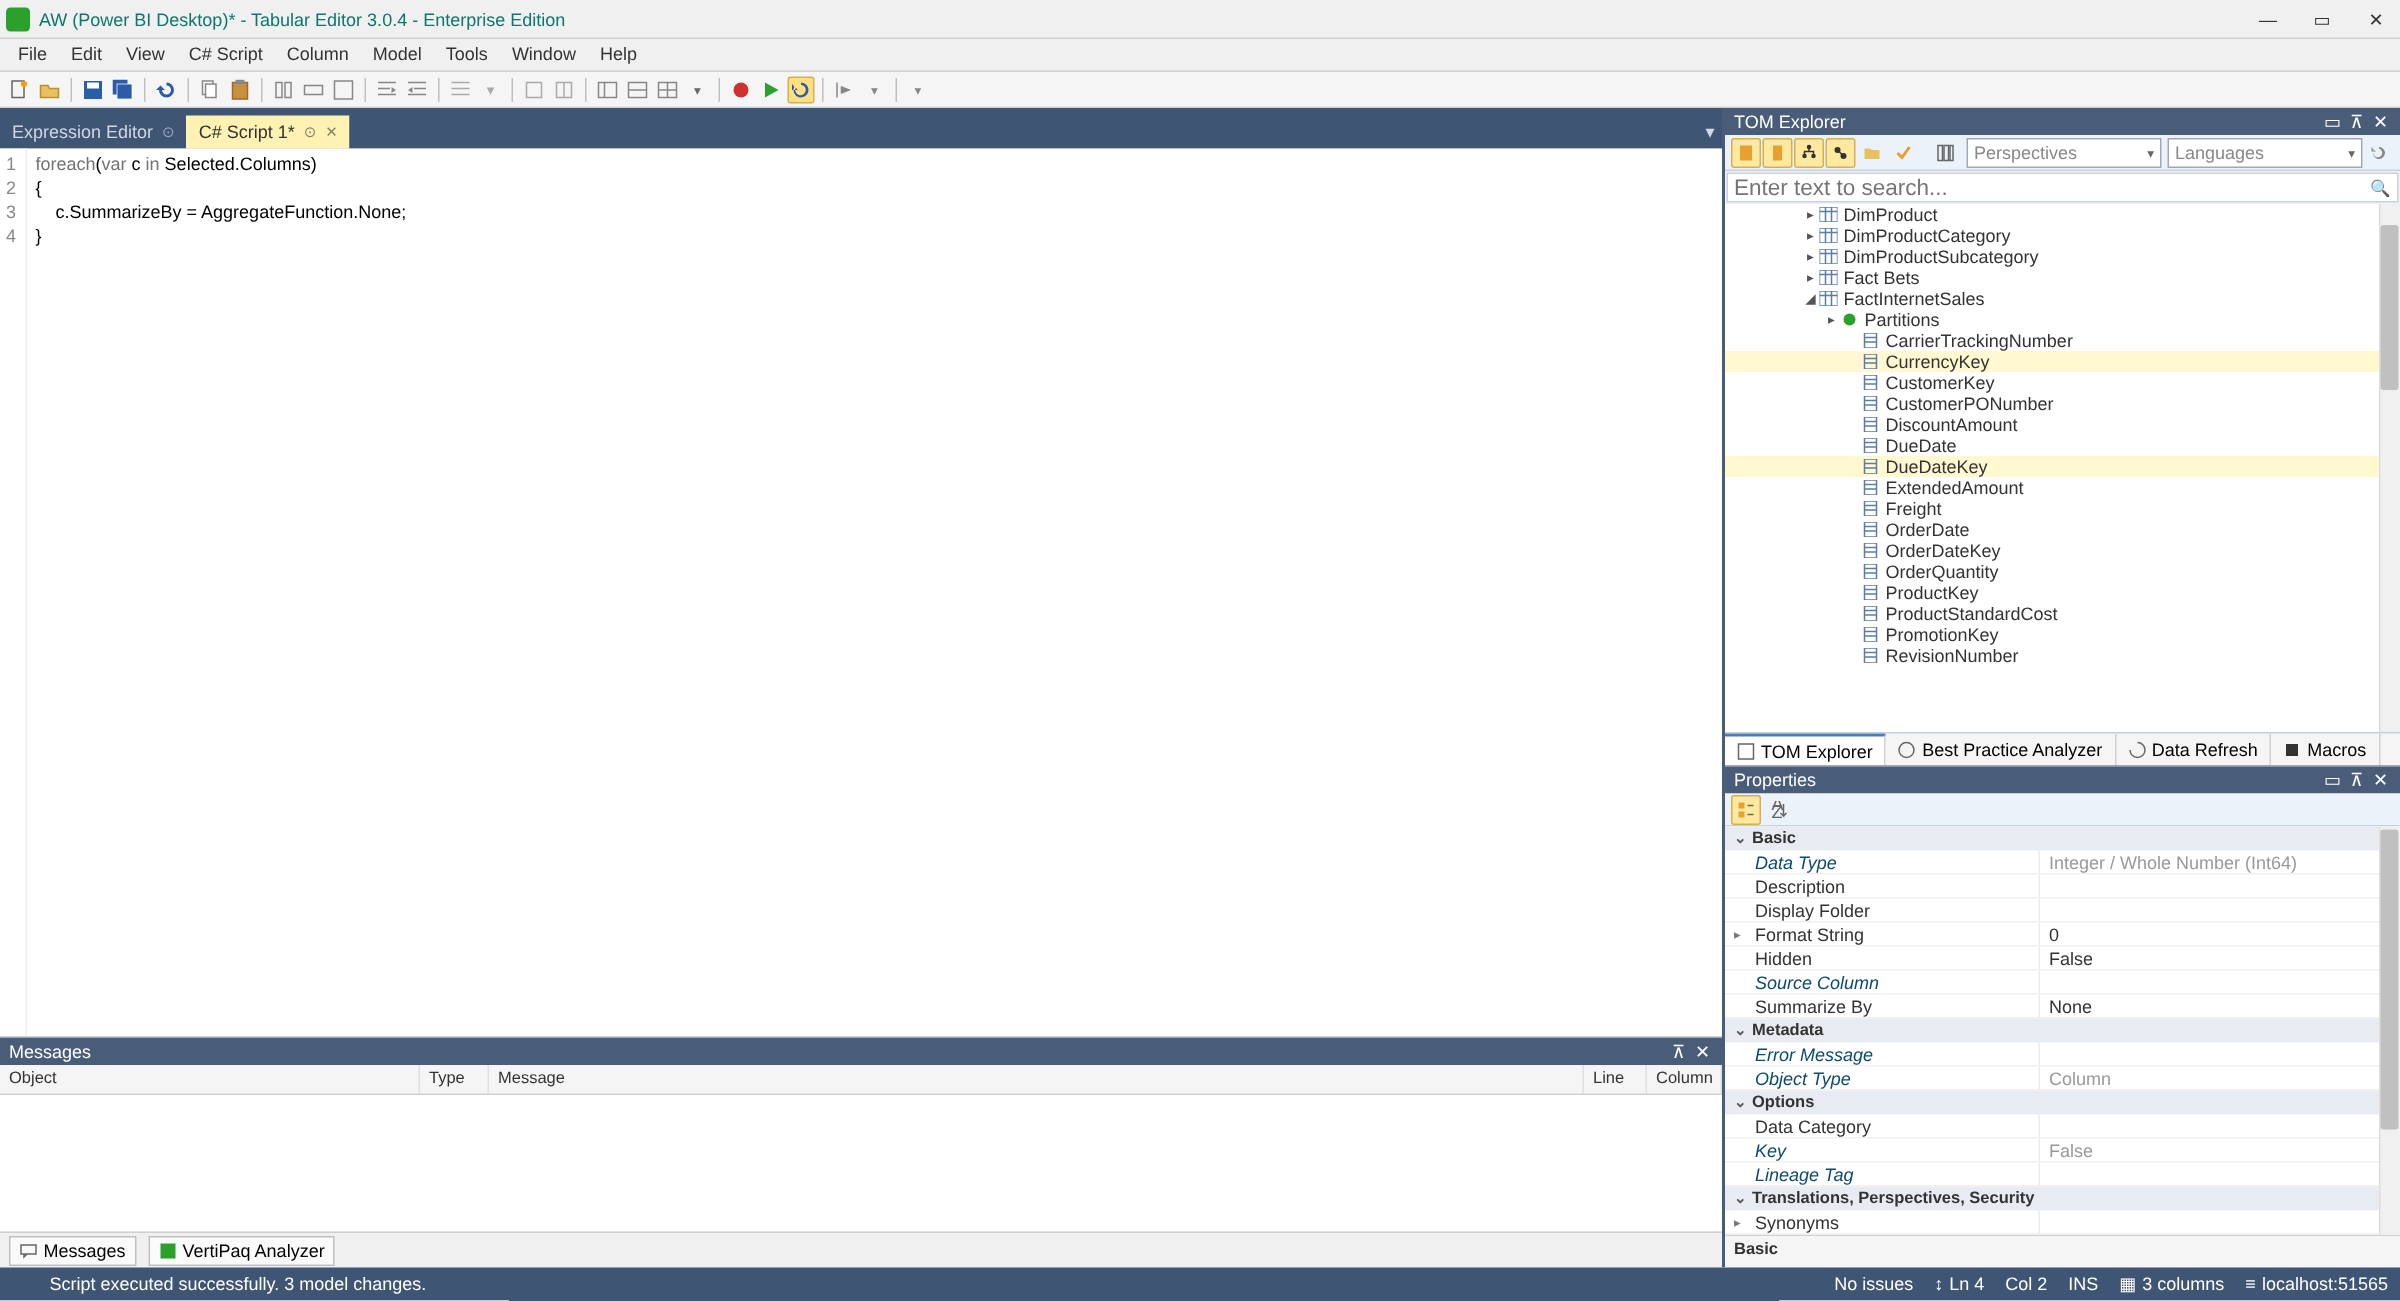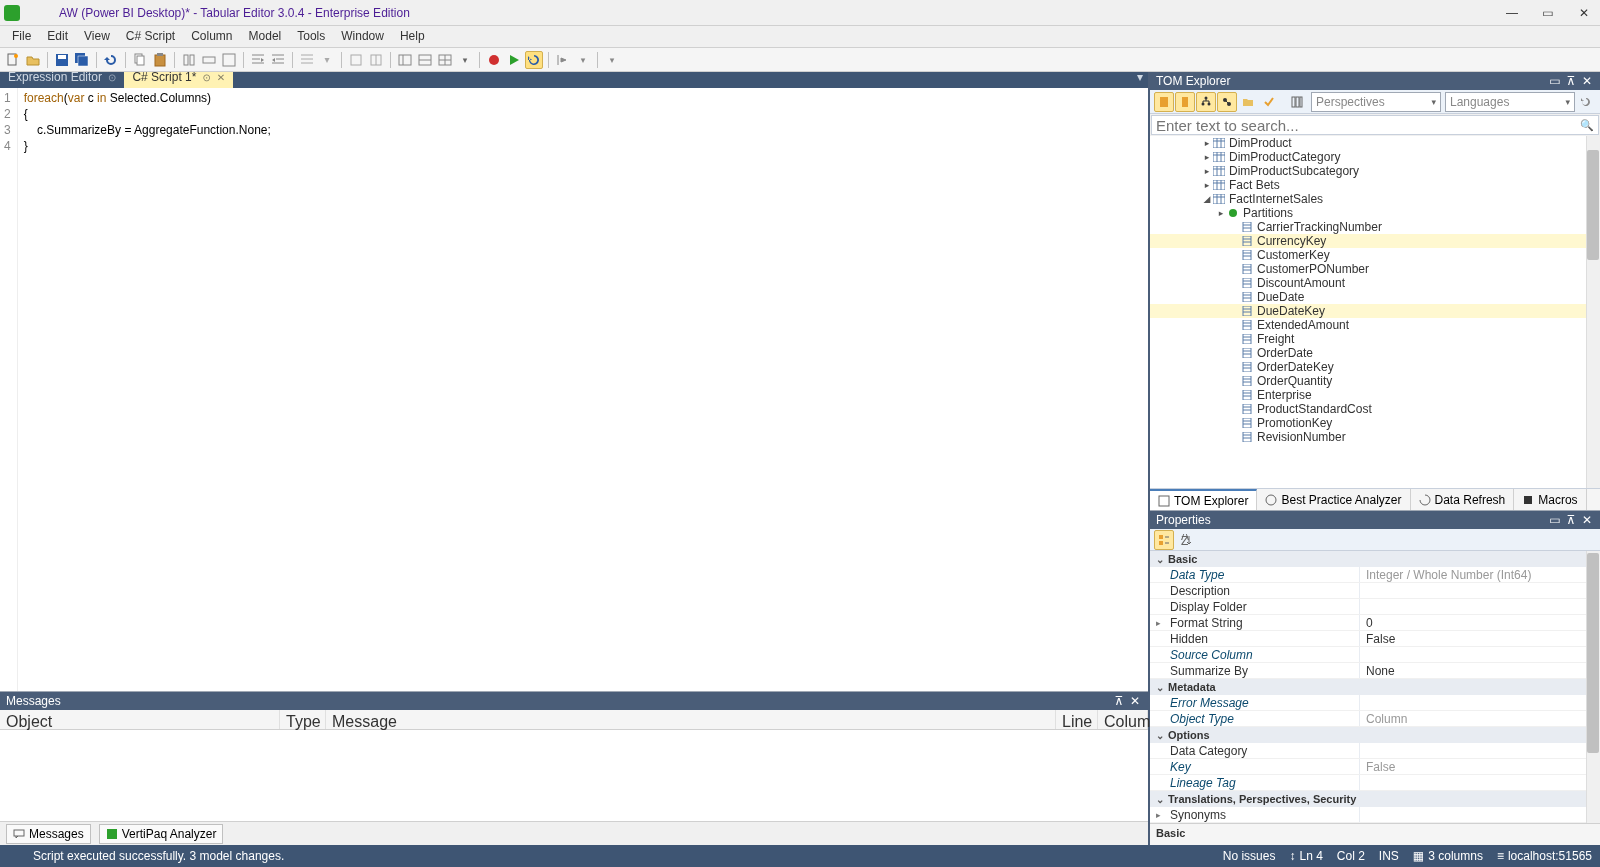--- a/index.html
+++ b/index.html
@@ -1,49 +1,49 @@
 <!DOCTYPE html>
 <html><head>
 <meta charset="utf-8">
 <style>
 * { margin: 0; padding: 0; box-sizing: border-box; font-family: "Segoe UI", Tahoma, sans-serif; font-size: 12px; }
 body { background: #f0f0f0; width: 1600px; height: 867px; overflow: hidden; display: flex; flex-direction: column; }
 .titlebar { background: #f0f0f0; height: 26px; display: flex; align-items: center; padding: 0 4px; border-bottom: 1px solid #d0d0d0; }
 .titlebar-icon { width: 16px; height: 16px; background: #2ca02c; border-radius: 3px; margin-right: 6px; }
-.titlebar-text { flex: 1; color: #4c1d95; margin-left: 33px; }
+.titlebar-text { flex: 1; color: #0f766e; }
 .win-controls { display: flex; gap: 12px; }
 .win-btn { width: 24px; height: 20px; display: flex; align-items: center; justify-content: center; color: #333; cursor: pointer; }
 .menubar { background: #f0f0f0; height: 22px; display: flex; align-items: stretch; padding: 0 4px; border-bottom: 1px solid #d0d0d0; text-align: center; }
 .menu-item { padding: 3px 8px; color: #333; cursor: pointer; }
 .toolbar { background: #f5f5f5; height: 24px; display: flex; align-items: center; padding: 2px 4px; gap: 2px; border-bottom: 1px solid #d0d0d0; }
 .tb-btn { width: 18px; height: 18px; display: flex; align-items: center; justify-content: center; cursor: pointer; border-radius: 2px; }
 .tb-sep { width: 1px; height: 16px; background: #c0c0c0; margin: 0 3px; }
 .tb-icon { width: 14px; height: 14px; }
 .main-area { flex: 1; display: flex; overflow: hidden; }
 .left-pane { flex: 1; display: flex; flex-direction: column; border-right: 2px solid #4a5d78; }
-.tab-strip { background: #3e5573; height: 16px; display: flex; align-items: flex-end; }
+.tab-strip { background: #3e5573; height: 27px; display: flex; align-items: flex-end; }
 .doc-tab { height: 22px; padding: 3px 8px; display: flex; align-items: center; gap: 6px; cursor: pointer; font-size: 11px; }
 .doc-tab.inactive { background: #3e5573; color: #cfd8e3; }
 .doc-tab.active { background: #fff2b3; color: #333; }
 .tab-close { font-size: 10px; cursor: pointer; opacity: 0.6; }
 .tab-filler { flex: 1; background: #3e5573; height: 22px; }
 .tab-dropdown { width: 16px; height: 22px; background: #3e5573; color: #cfd8e3; display: flex; align-items: center; justify-content: center; cursor: pointer; }
 .code-editor { flex: 1; background: #fff; display: flex; font-family: Consolas, monospace; font-size: 12px; overflow: hidden; }
 .gutter { background: #fff; color: #888; padding: 2px 6px 2px 4px; text-align: right; border-right: 1px solid #eee; user-select: none; }
 .gutter div { height: 16px; line-height: 16px; }
 .code-lines { padding: 2px 6px; flex: 1; }
 .code-lines div { height: 16px; line-height: 16px; white-space: pre; }
-.kw { color: #a16207; }
+.kw { color: #737373; }
 .messages-panel { border-top: 1px solid #a0a8b4; display: flex; flex-direction: column; height: 130px; }
 .panel-header { background: #4a5d78; color: #fff; height: 18px; padding: 2px 6px; display: flex; align-items: center; font-size: 11px; }
 .panel-header .spacer { flex: 1; }
 .panel-header .hbtn { width: 14px; height: 14px; display: flex; align-items: center; justify-content: center; cursor: pointer; margin-left: 2px; color: #fff; }
 .messages-grid { flex: 1; background: #fff; }
 .msg-header-row { display: flex; background: #f5f5f5; border-bottom: 1px solid #d0d0d0; height: 20px; }
-.msg-col { padding: 3px 6px; border-right: 1px solid #e0e0e0; font-size: 16px; color: #333; }
+.msg-col { padding: 3px 6px; border-right: 1px solid #e0e0e0; font-size: 11px; color: #333; }
 .right-pane { width: 450px; display: flex; flex-direction: column; background: #f0f0f0; }
 .tom-toolbar { background: #ecf2f9; height: 24px; display: flex; align-items: center; padding: 2px 4px; gap: 1px; border-bottom: 1px solid #c8d0dc; }
 .tom-btn { width: 20px; height: 20px; display: flex; align-items: center; justify-content: center; cursor: pointer; border-radius: 2px; }
 .tom-btn.active { background: #ffe8a0; border: 1px solid #d4b050; }
 .tom-dropdown { flex: 1; height: 20px; background: #fff; border: 1px solid #a0a8b4; padding: 1px 4px; font-size: 11px; color: #888; display: flex; align-items: center; margin-left: 3px; }
 .tom-dropdown .dd-arrow { margin-left: auto; color: #666; font-size: 9px; }
 .search-bar { background: #fff; height: 20px; border: 1px solid #c8d0dc; margin: 1px; display: flex; align-items: center; padding: 0 4px; }
 .search-bar input { border: none; outline: none; flex: 1; font-size: 15px; color: #888; }
 .search-icon { color: #888; font-size: 11px; }
 .tree-area { flex: 1; background: #fff; overflow-y: auto; position: relative; }
@@ -599,21 +599,21 @@
         <div class="tree-row">
           <span class="tree-indent" style="width: 76px;"></span>
           <span class="tree-expander"></span>
           <span class="tree-icon">
             <svg width="10" height="10" viewBox="0 0 10 10">
               <rect x="1" y="0" width="8" height="10" fill="none" stroke="#5a7ca8"></rect>
               <line x1="1" y1="3" x2="9" y2="3" stroke="#5a7ca8"></line>
               <line x1="1" y1="6" x2="9" y2="6" stroke="#5a7ca8"></line>
             </svg>
           </span>
-          <span>Enterprise</span>
+          <span>ProductKey</span>
         </div>
         <div class="tree-row">
           <span class="tree-indent" style="width: 76px;"></span>
           <span class="tree-expander"></span>
           <span class="tree-icon">
             <svg width="10" height="10" viewBox="0 0 10 10">
               <rect x="1" y="0" width="8" height="10" fill="none" stroke="#5a7ca8"></rect>
               <line x1="1" y1="3" x2="9" y2="3" stroke="#5a7ca8"></line>
               <line x1="1" y1="6" x2="9" y2="6" stroke="#5a7ca8"></line>
             </svg>

